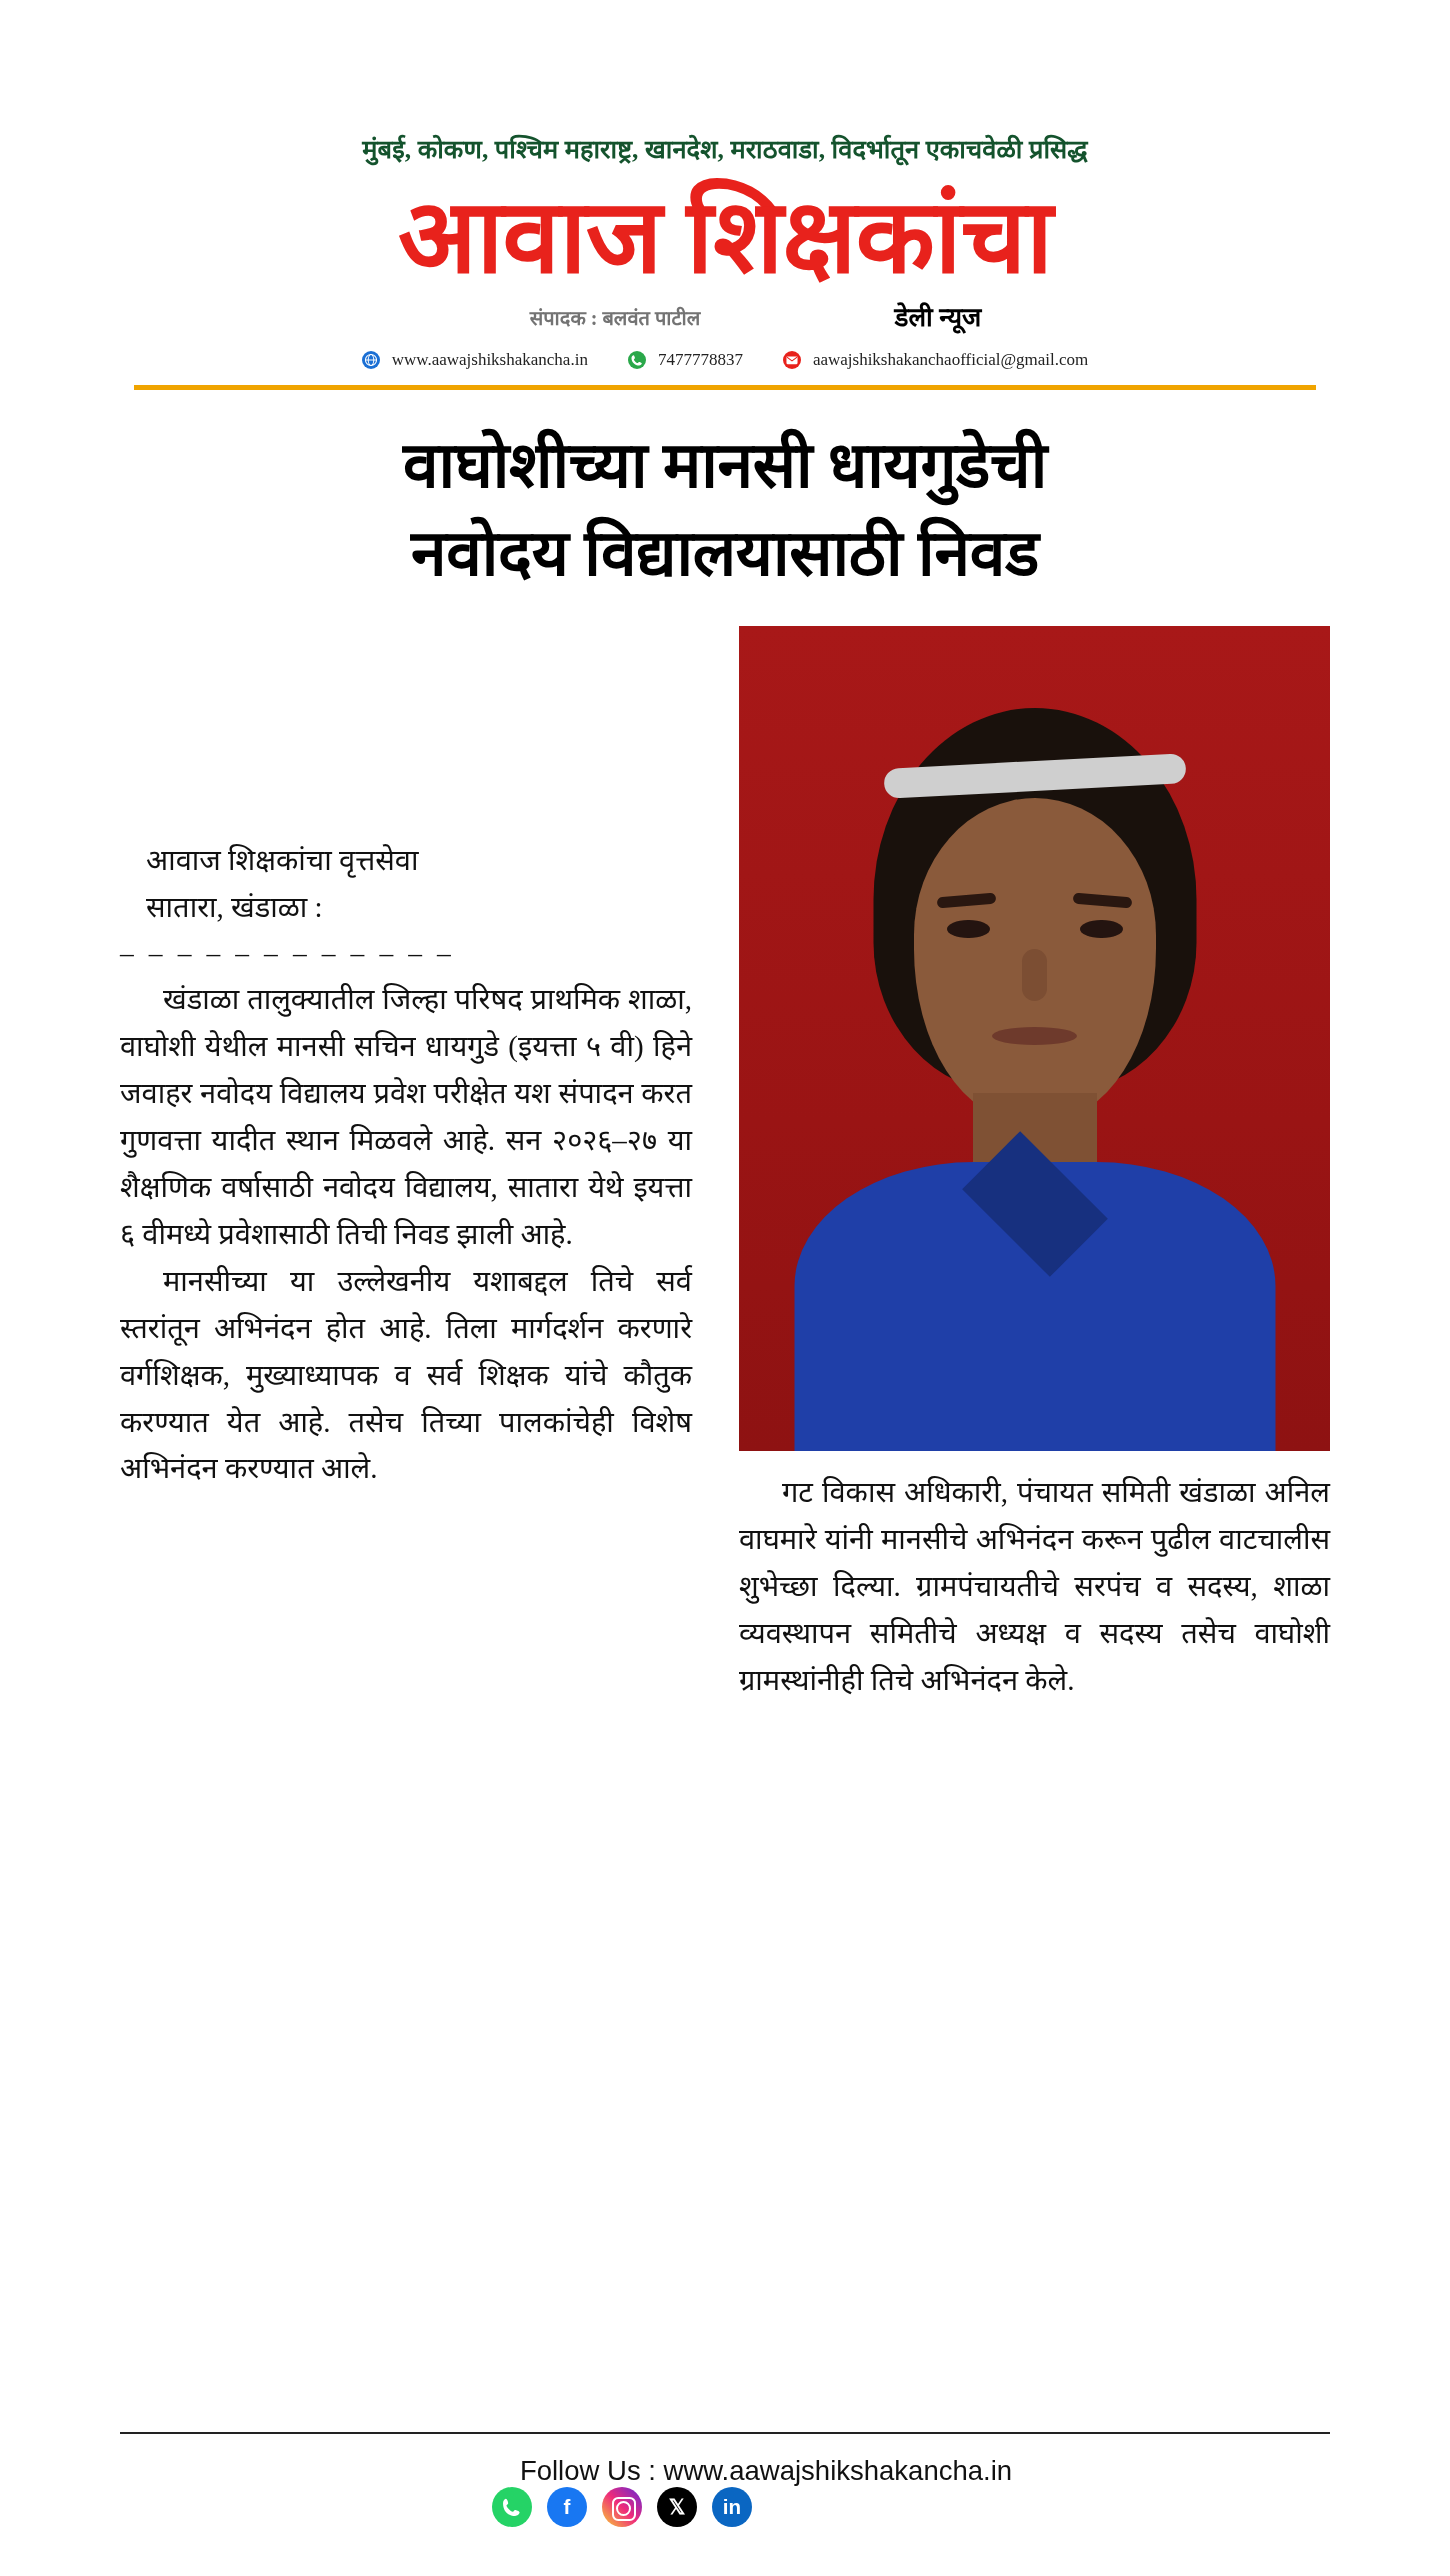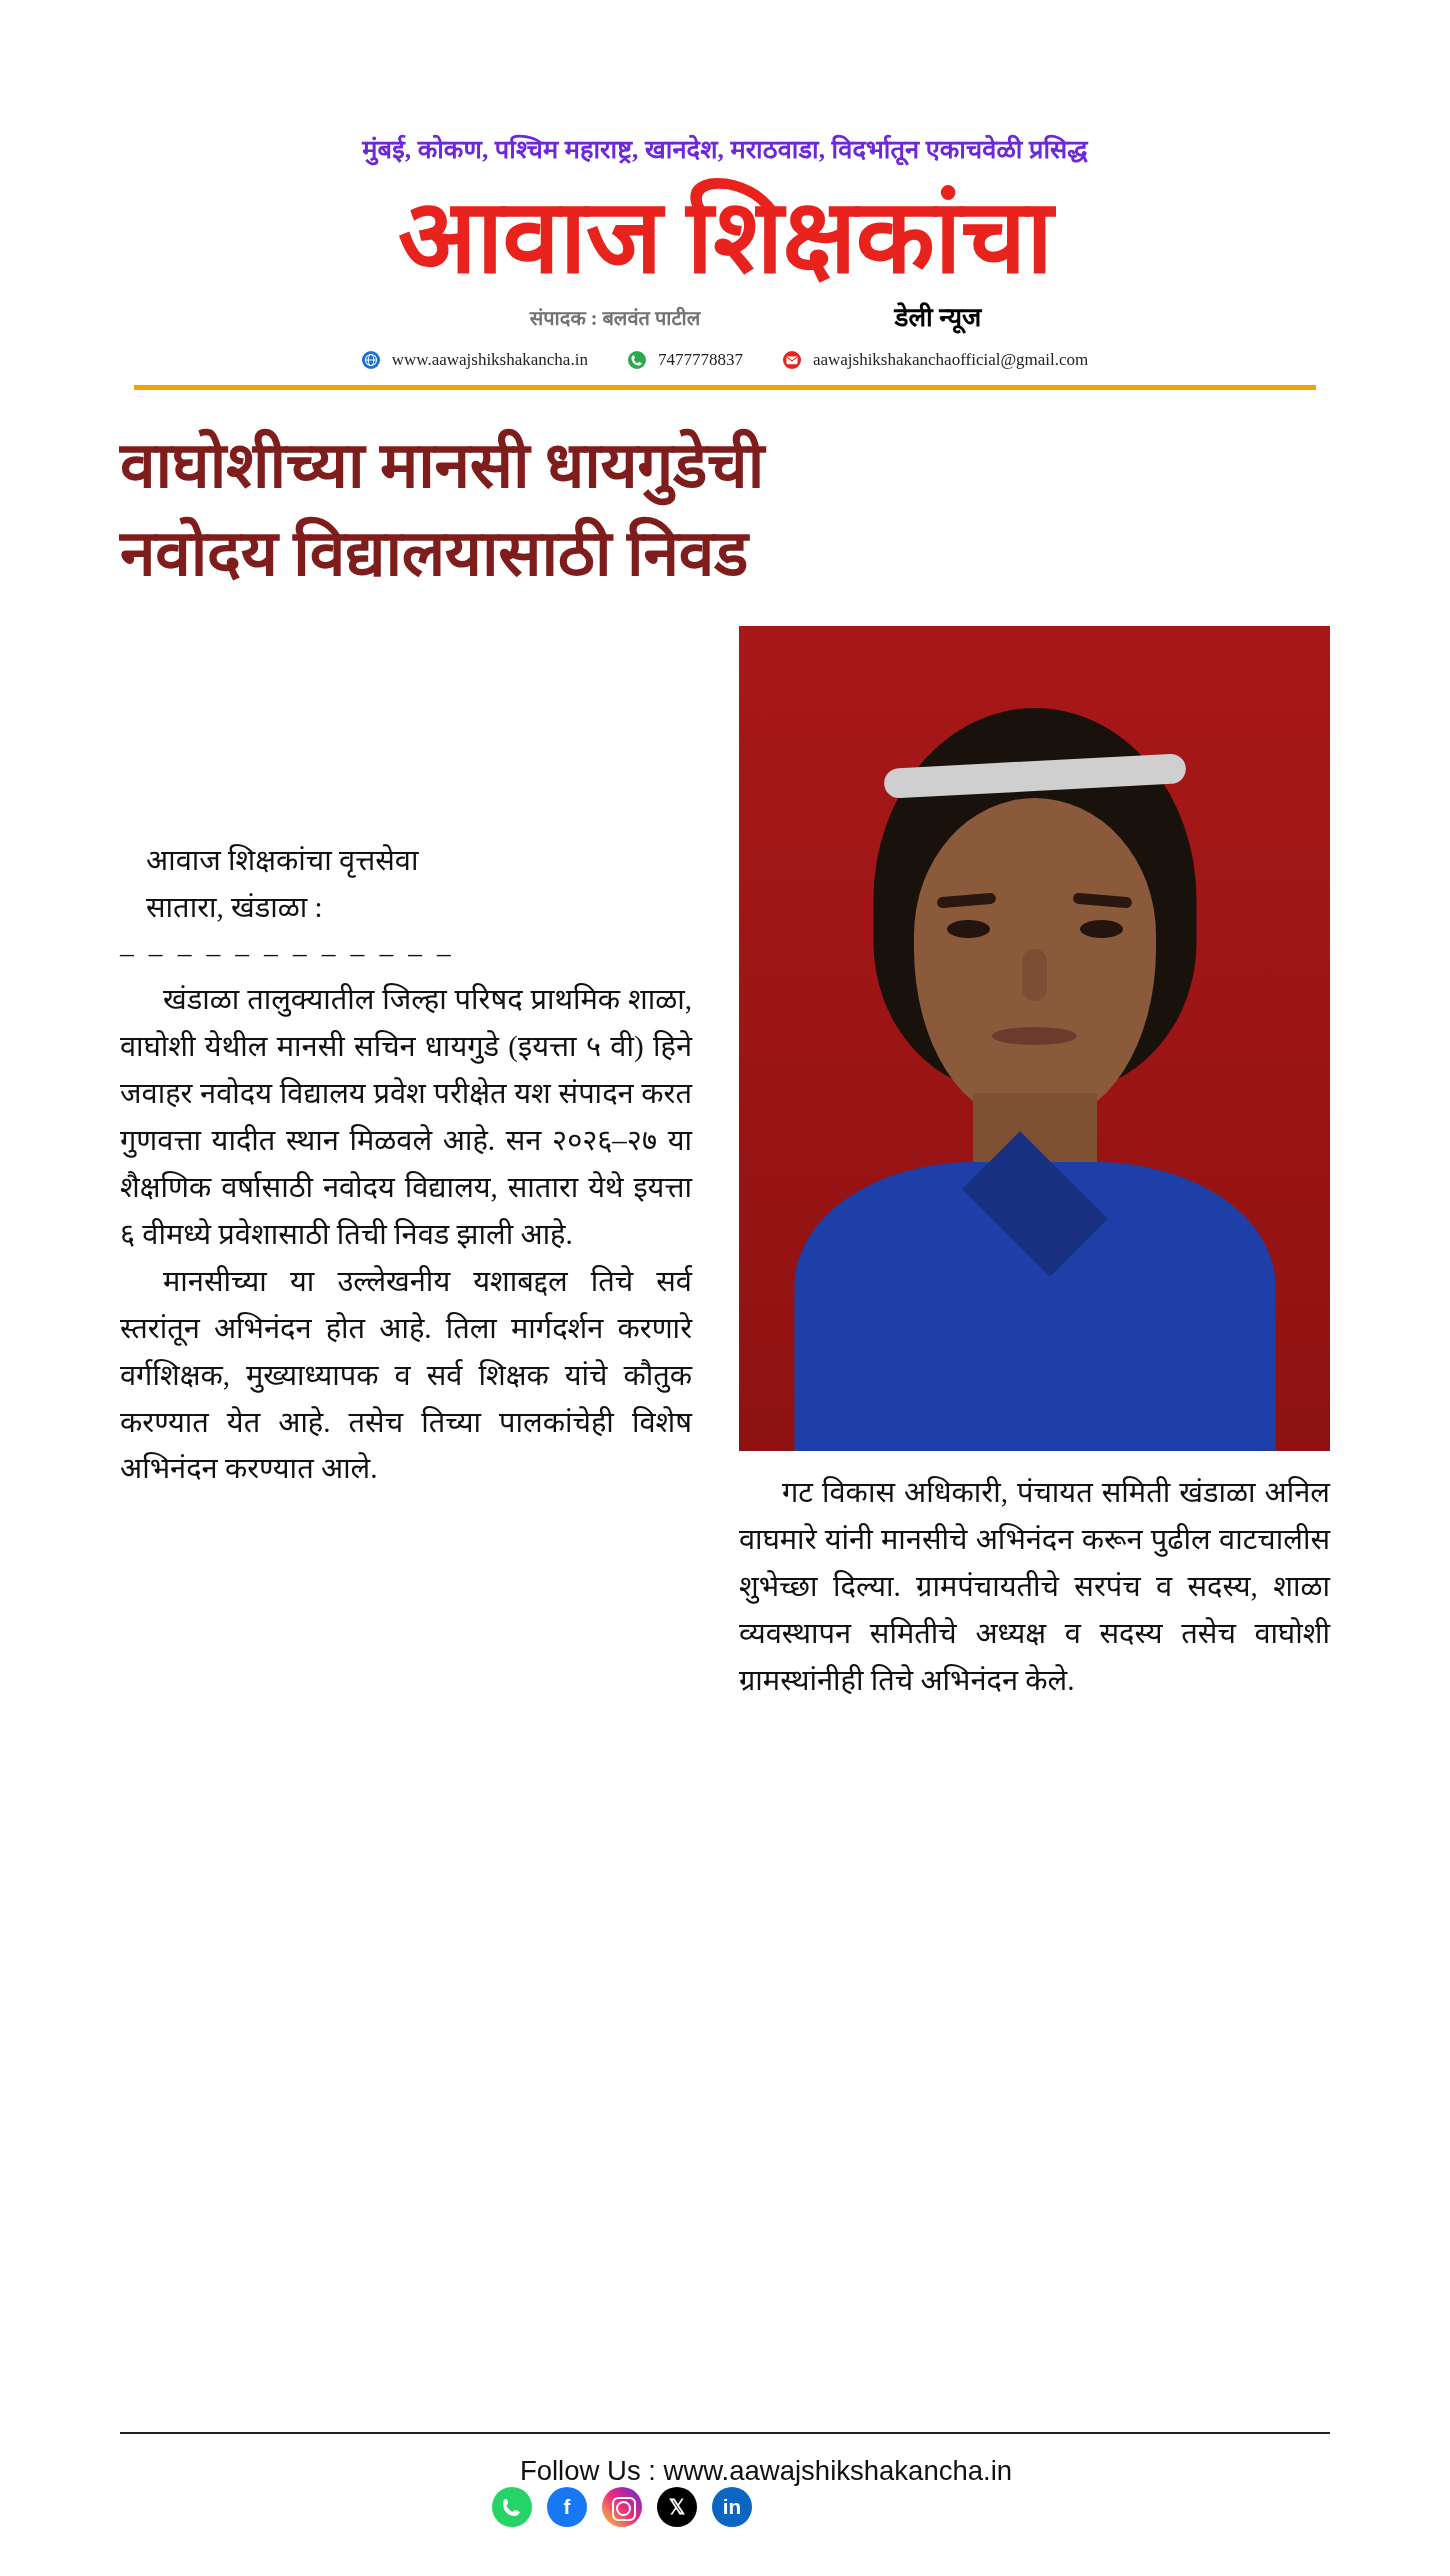--- a/index.html
+++ b/index.html
@@ -25,21 +25,21 @@
   
   .masthead {
     padding-top: 131px;
     text-align: center;
   }
   .masthead-strap {
     font-family: "Liberation Serif", serif;
     font-weight: bold;
     font-size: 25.4px;
     letter-spacing: 0.1px;
-    color: #6d28d9;
+    color: #14532d;
   }
   .masthead-title {
     font-family: "Liberation Serif", serif;
     font-weight: bold;
     font-size: 103px;
     line-height: 1.05;
     color: #e8221c;
     margin-top: 18px;
     letter-spacing: -0.7px;
   }
@@ -105,23 +105,24 @@
     margin: 15px auto 0 auto;
     width: 1182px;
     height: 4.8px;
     background: #f0a400;
   }
 
   
   .headline {
     margin: 32px auto 0 auto;
     width: 1210px;
-    font-family: "Liberation Serif", serif;
-    font-weight: bold;
-    color: #7f1d1d;
+    text-align: center;
+    font-family: "Liberation Serif", serif;
+    font-weight: bold;
+    color: #000000;
     font-size: 64px;
     line-height: 1.38;
     letter-spacing: -0.3px;
   }
 
   
   .body-wrap {
     margin: 27.5px auto 0 auto;
     width: 1210px;
     position: relative;

